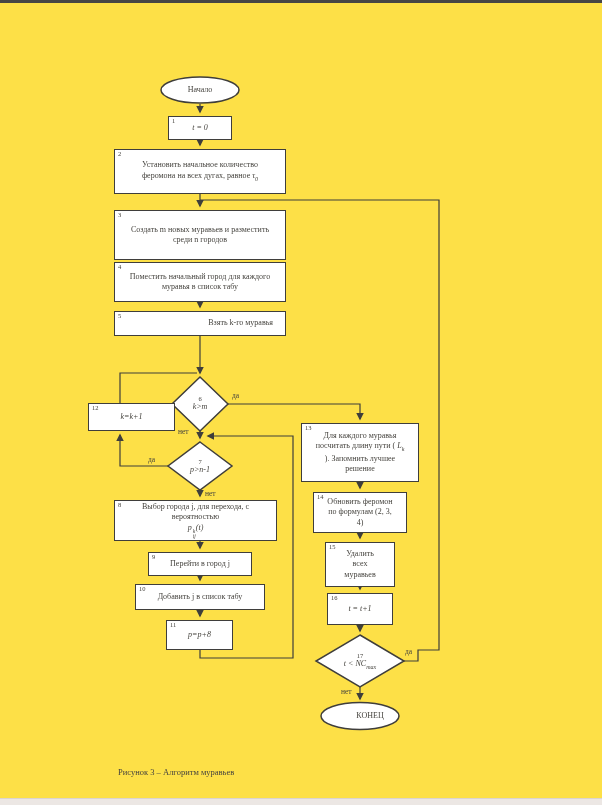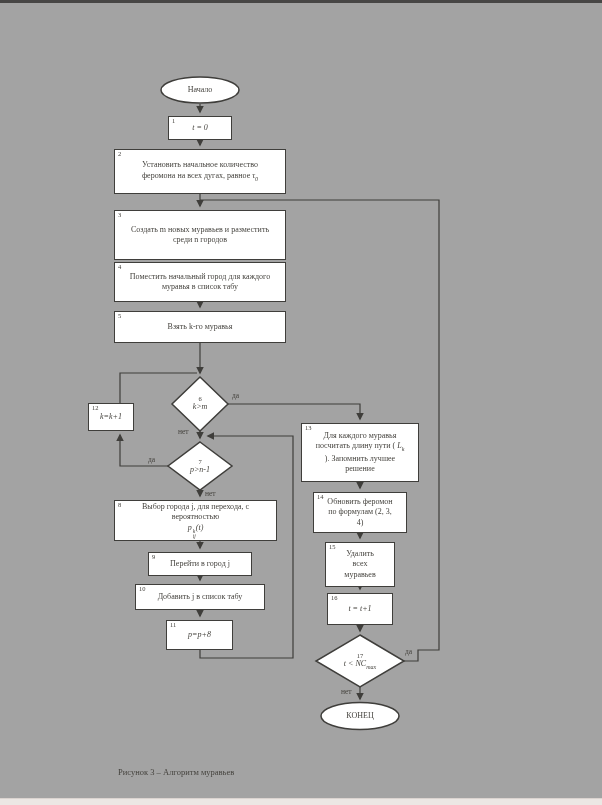--- a/index.html
+++ b/index.html
@@ -1,16 +1,16 @@
 <!DOCTYPE html>
 <html><head>
 <meta charset="utf-8">
 <style>
   html,body { margin:0; padding:0; background:#ffffff; }
-  .page { position:relative; width:602px; height:805px; background:#a3a3a3;
+  .page { position:relative; width:602px; height:805px; background:#fde047;
           font-family:"Liberation Serif", serif; color:#45433e; overflow:hidden; }
   .topbar { position:absolute; top:0; left:0; width:602px; height:3px; background:#474645; }
   .botbar { position:absolute; bottom:0; left:0; width:602px; height:6px; background:#ece7e4; border-top:1px solid #dbd4d0; }
   svg.wires { position:absolute; left:0; top:0; }
   .node { position:absolute; border:1.4px solid #3f3e3b; background:#ffffff;
           display:flex; align-items:center; justify-content:center; flex-direction:column;
           text-align:center; font-size:8px; line-height:1.3; padding:2px 12px; box-sizing:border-box; }
   .num { position:absolute; top:0; left:3px; font-size:6.5px; line-height:8px; }
   .shape-label { position:absolute; display:flex; flex-direction:column; align-items:center;
           justify-content:center; text-align:center; font-size:8px; line-height:1.1; box-sizing:border-box; }
@@ -67,21 +67,21 @@
       <polygon points="200,377 228,404 200,431 172,404"></polygon>
       <polygon points="200,442 232,466 200,490 168,466"></polygon>
       <polygon points="360,635 404,661 360,687 316,661"></polygon>
       <ellipse cx="360" cy="716" rx="39" ry="13.5"></ellipse>
     </g>
   </svg>
 
   <div class="shape-label" style="left:161px;top:77px;width:78px;height:26px;">
     <span>Начало</span>
   </div>
-  <div class="shape-label" style="left:321px;top:703px;width:78px;height:27px;">
+  <div class="shape-label" style="left:331px;top:703px;width:78px;height:27px;">
     <span>КОНЕЦ</span>
   </div>
 
   <div class="node" style="left:168px;top:116px;width:64px;height:24px;">
     <span class="num">1</span>
     <span class="it">t = 0</span>
   </div>
 
   <div class="node" style="left:114px;top:149px;width:172px;height:45px;">
     <span class="num">2</span>
@@ -91,33 +91,33 @@
   <div class="node" style="left:114px;top:210px;width:172px;height:50px;">
     <span class="num">3</span>
     <span>Создать m новых муравьев и разместить среди n городов</span>
   </div>
 
   <div class="node" style="left:114px;top:262px;width:172px;height:40px;">
     <span class="num">4</span>
     <span>Поместить начальный город для каждого муравья в список табу</span>
   </div>
 
-  <div class="node" style="left:114px;top:311px;width:172px;height:32px;">
+  <div class="node" style="left:114px;top:311px;width:172px;height:25px;align-items:flex-end;">
     <span class="num">5</span>
     <span>Взять k-го муравья</span>
   </div>
 
   <div class="shape-label" style="left:172px;top:381px;width:56px;height:44px;">
     <span class="num">6</span>
     <span class="it">k&gt;m</span>
   </div>
   <div class="lbl" style="left:232px;top:392px;">да</div>
   <div class="lbl" style="left:178px;top:428px;">нет</div>
 
-  <div class="node" style="left:88px;top:403px;width:46px;height:28px;">
+  <div class="node" style="left:88px;top:403px;width:87px;height:28px;">
     <span class="num">12</span>
     <span class="it">k=k+1</span>
   </div>
 
   <div class="shape-label" style="left:168px;top:446px;width:64px;height:40px;">
     <span class="num">7</span>
     <span class="it">p&gt;n-1</span>
   </div>
   <div class="lbl" style="left:148px;top:456px;">да</div>
   <div class="lbl" style="left:205px;top:490px;">нет</div>

